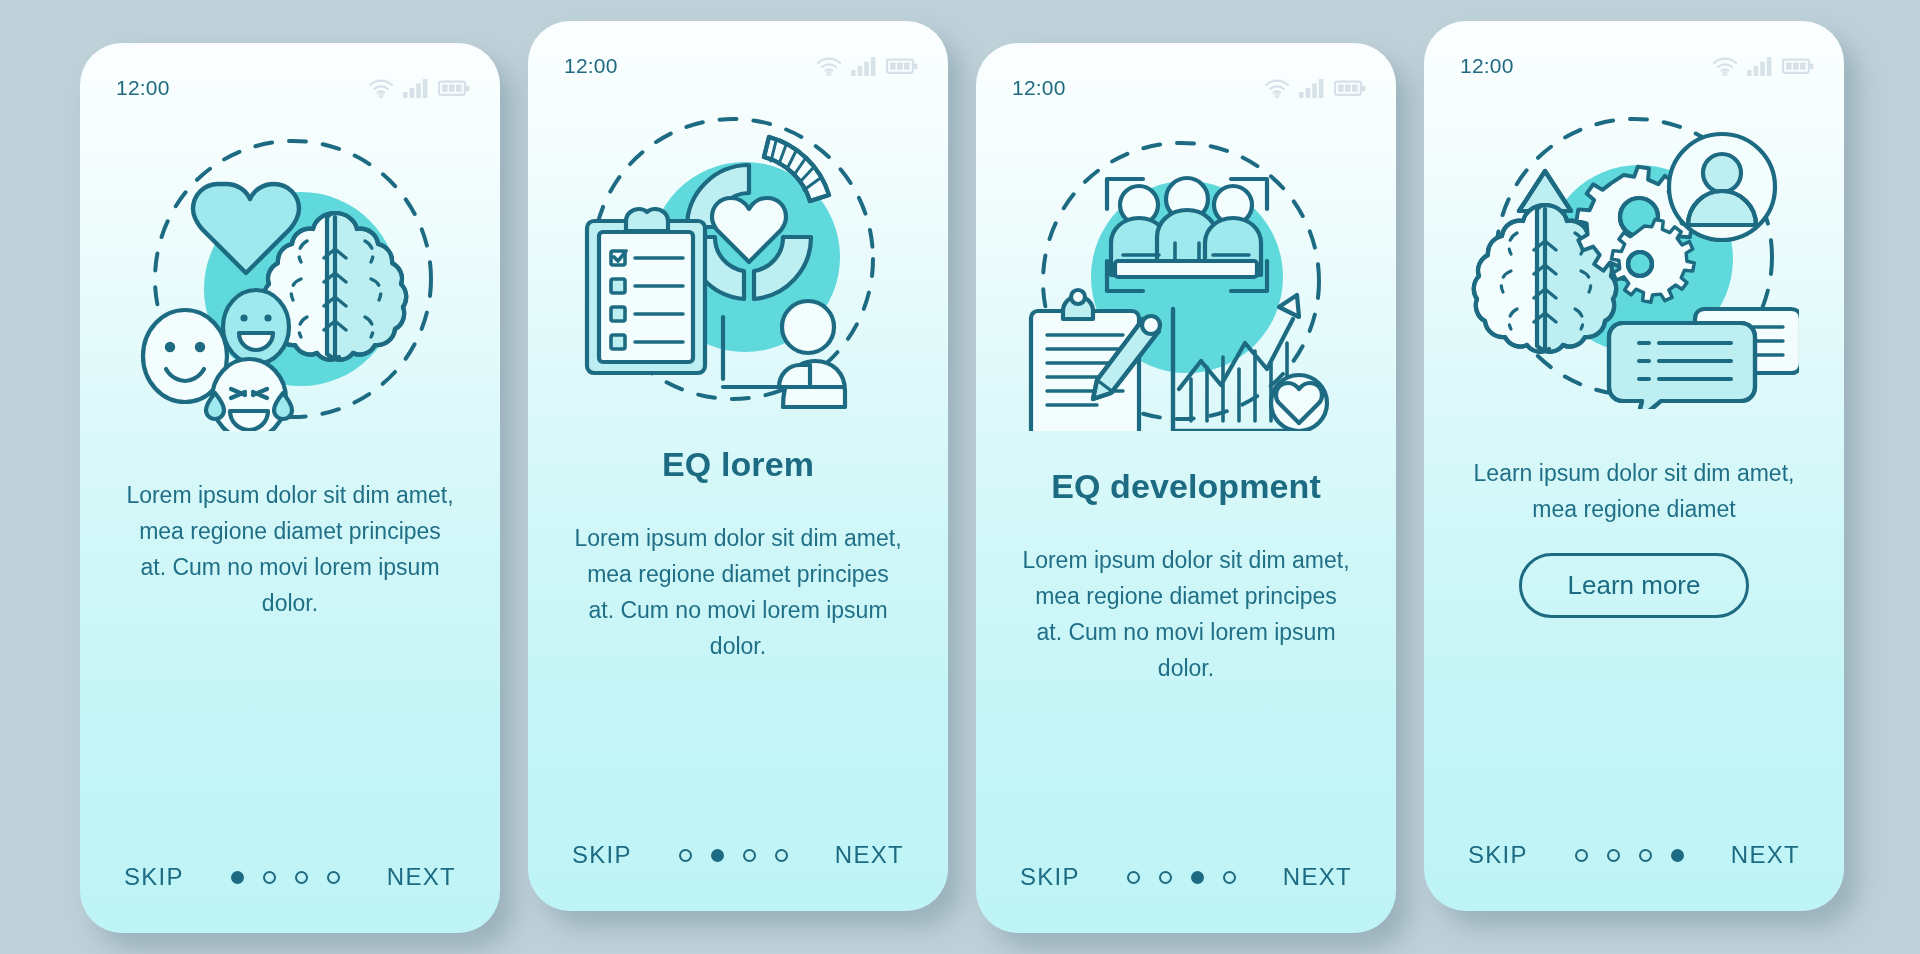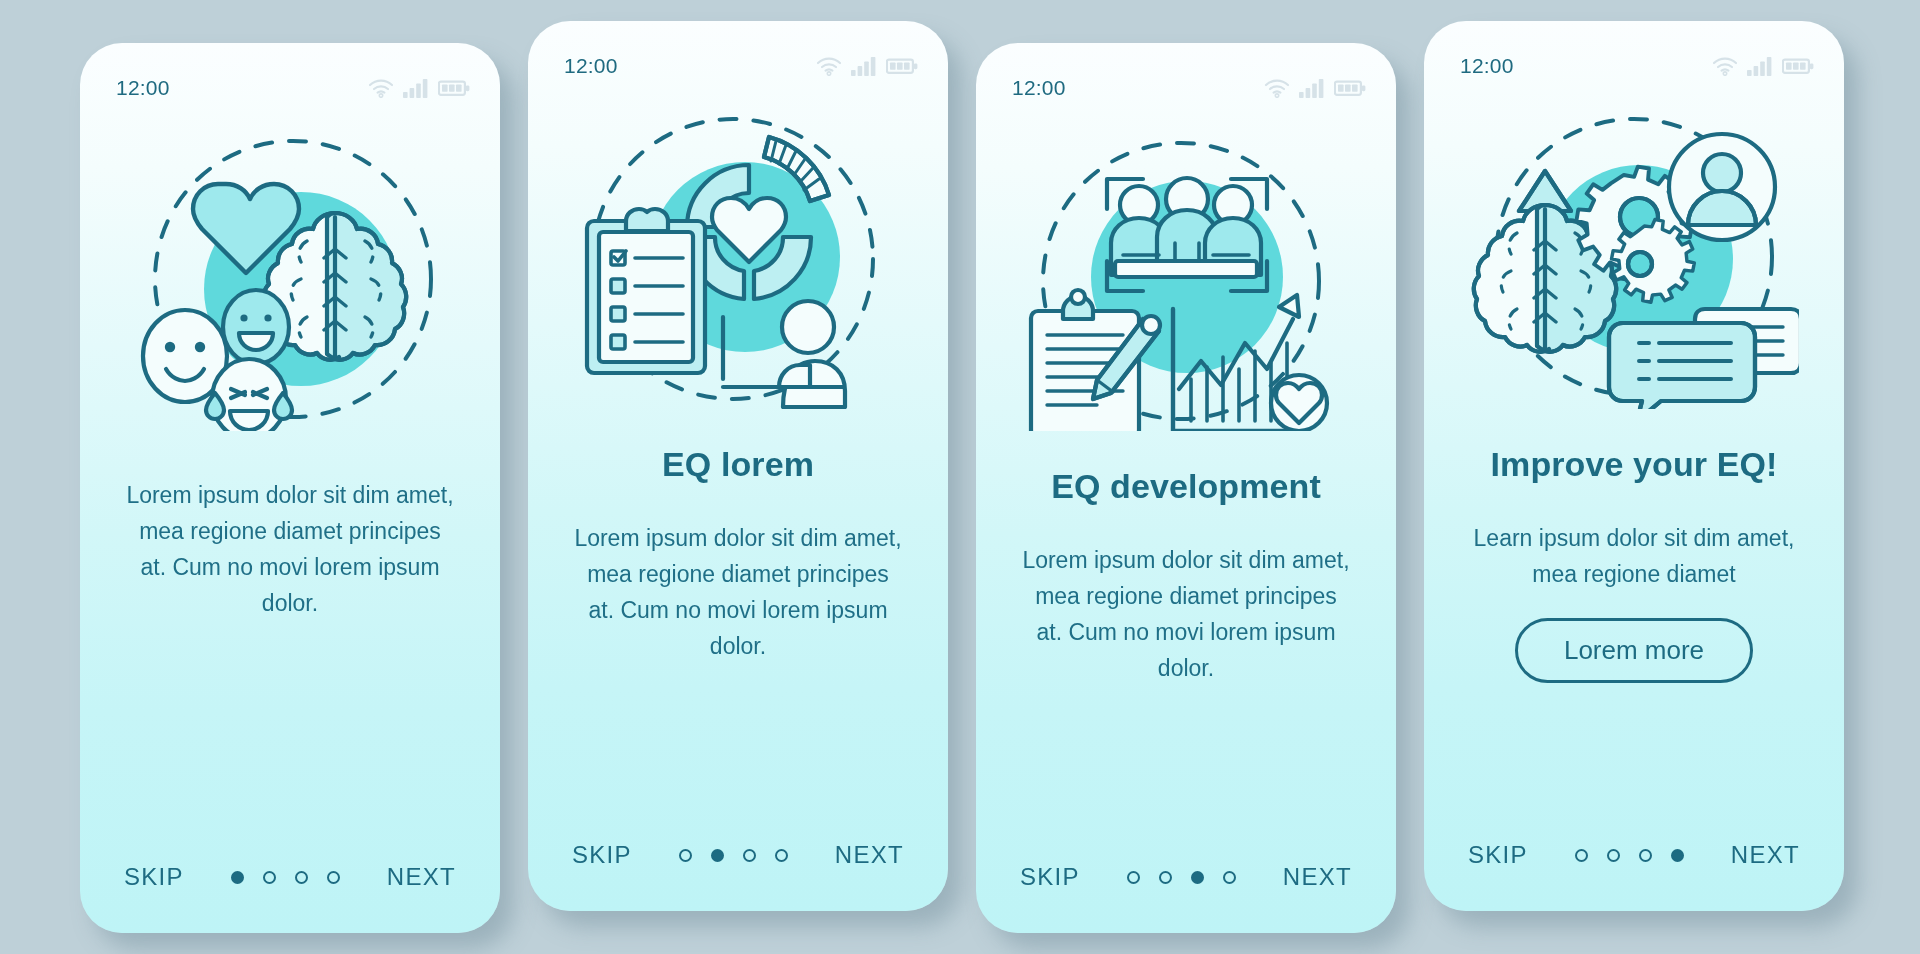--- a/index.html
+++ b/index.html
@@ -555,23 +555,22 @@
         <path d="M176 244h10M196 244h72"></path>
         <path d="M176 262h10M196 262h72"></path>
         <path d="M176 280h10M196 280h72"></path>
       </g>
     </g>
   </g>
 </svg>
 </div>
 
     <div class="content">
-      <h2 class="title">Improve your EQ!</h2>
       <p class="desc">Learn ipsum dolor sit dim amet, mea regione diamet</p>
-      <button class="learn-more">Lorem more</button>
+      <button class="learn-more">Learn more</button>
     </div>
 
     <div class="navbar">
       <button class="nav-btn">SKIP</button>
       <div class="dots">
           <span class="dot"></span>
           <span class="dot"></span>
           <span class="dot"></span>
           <span class="dot on"></span>
         </div>

